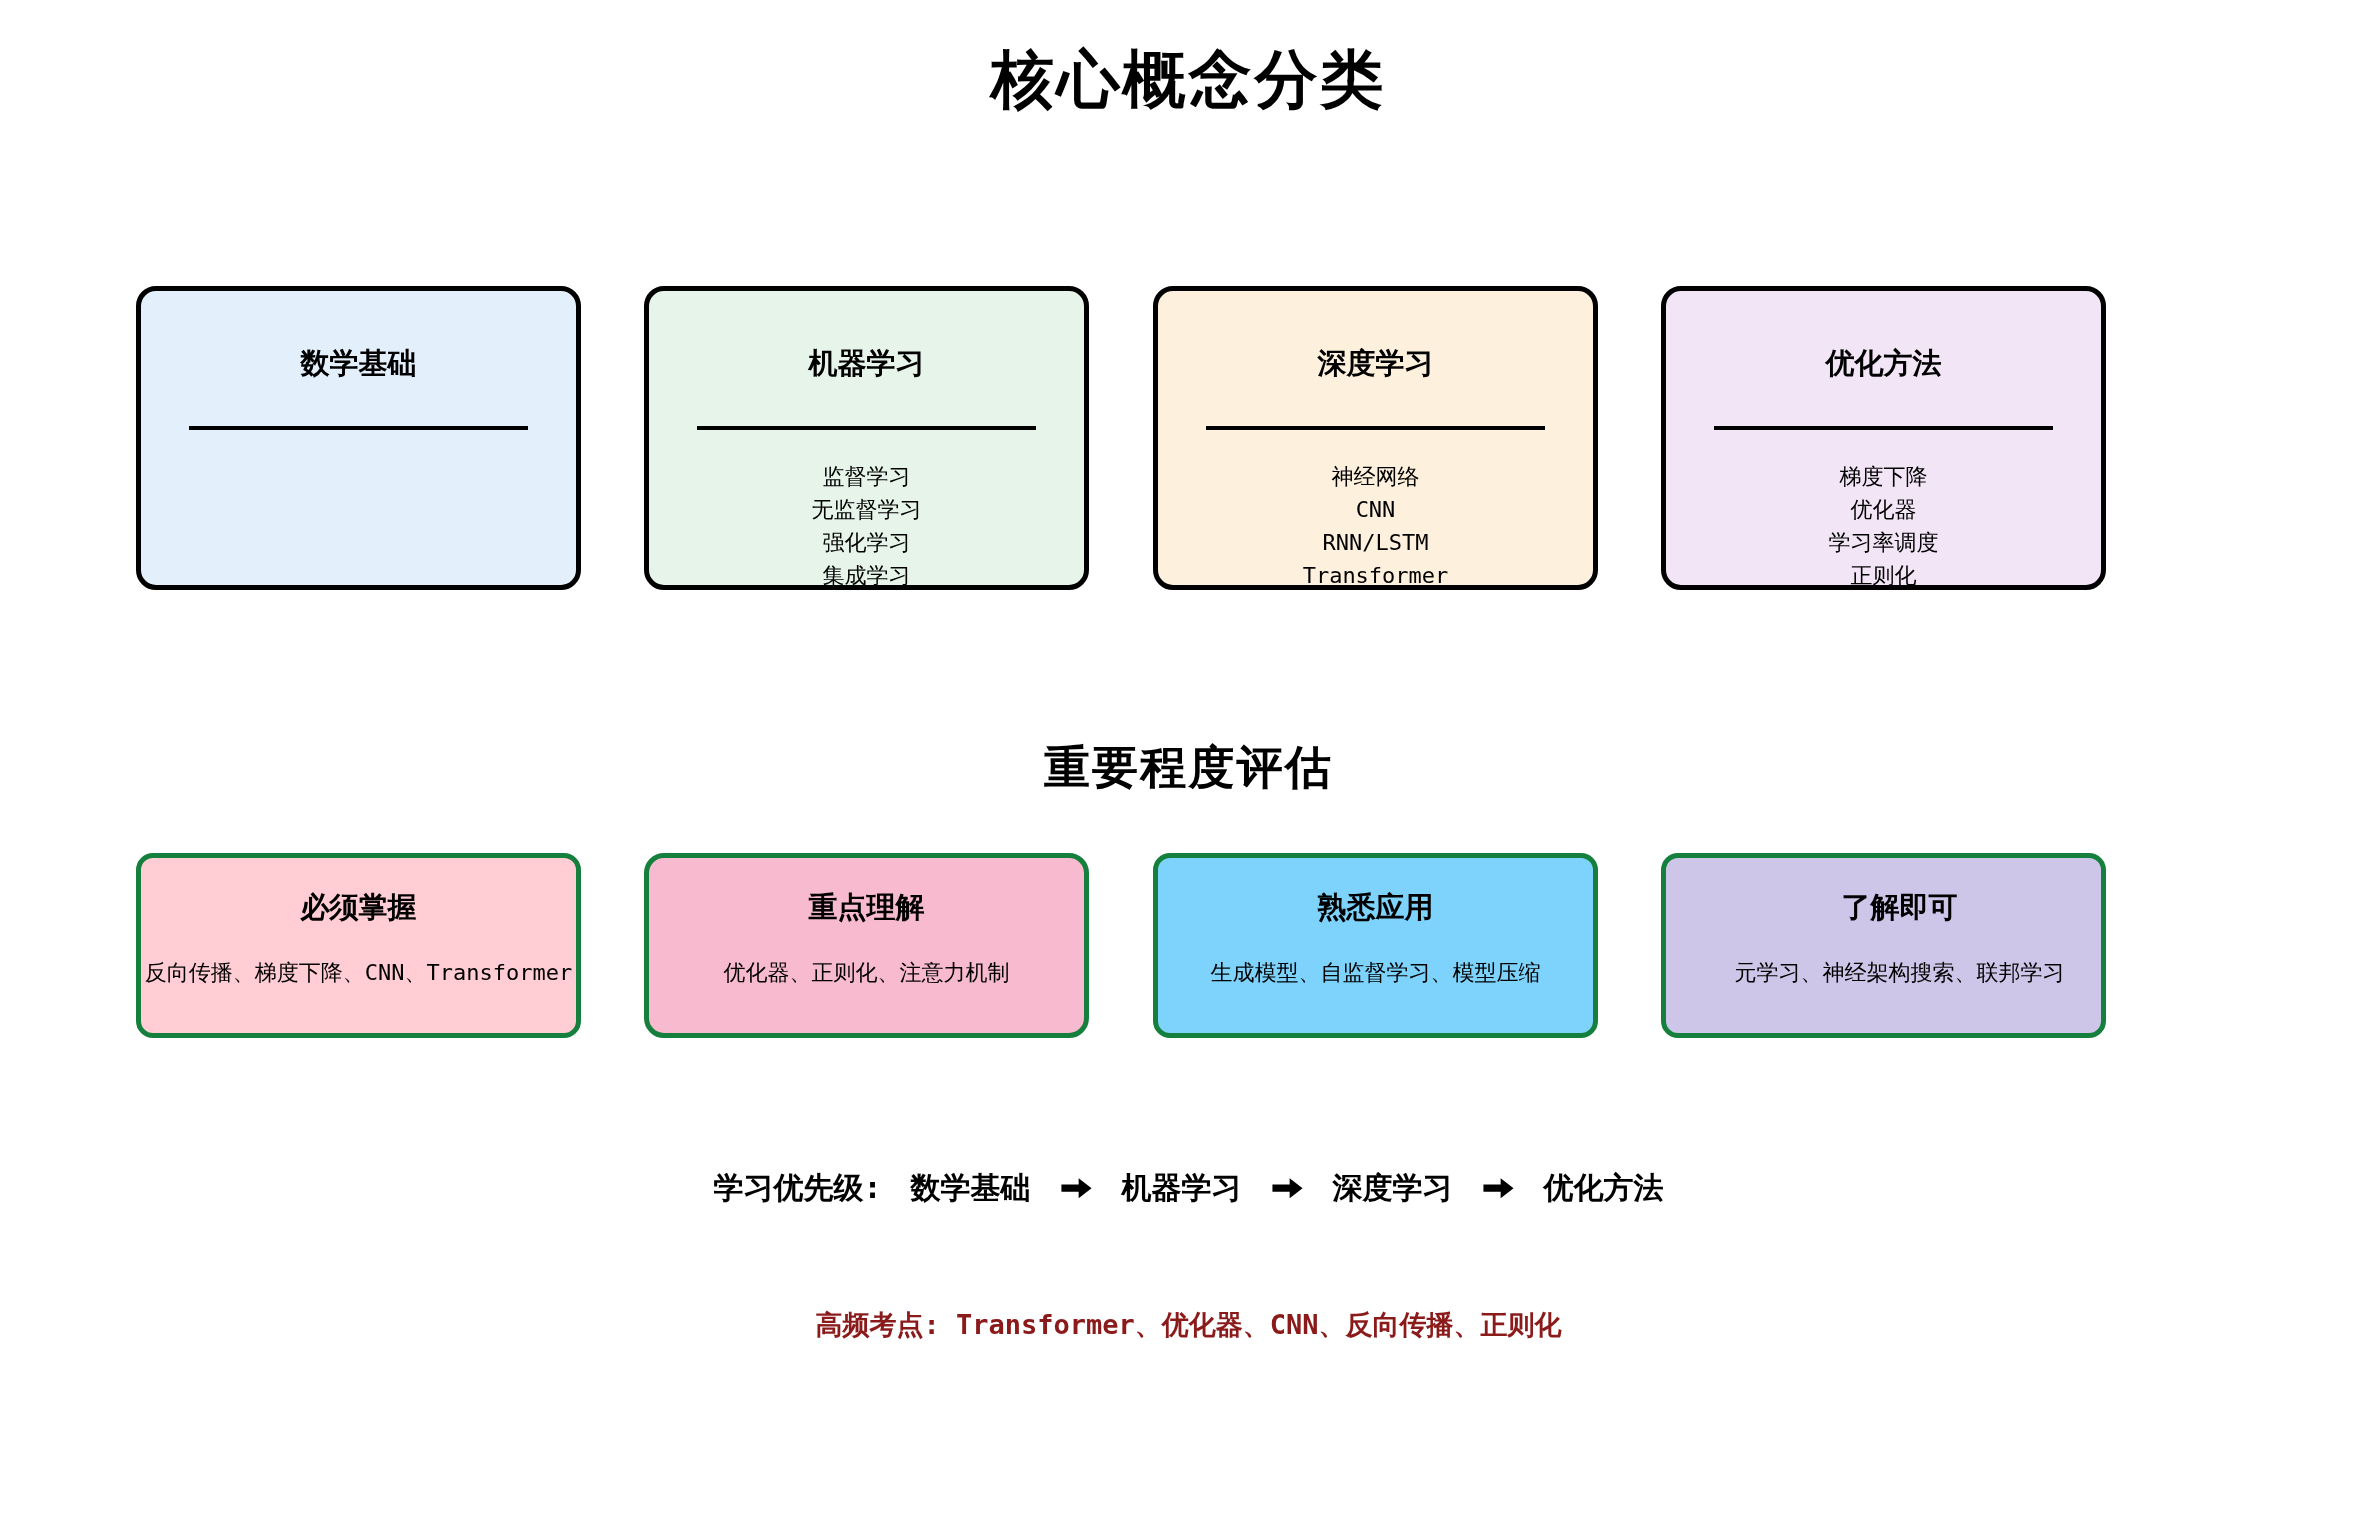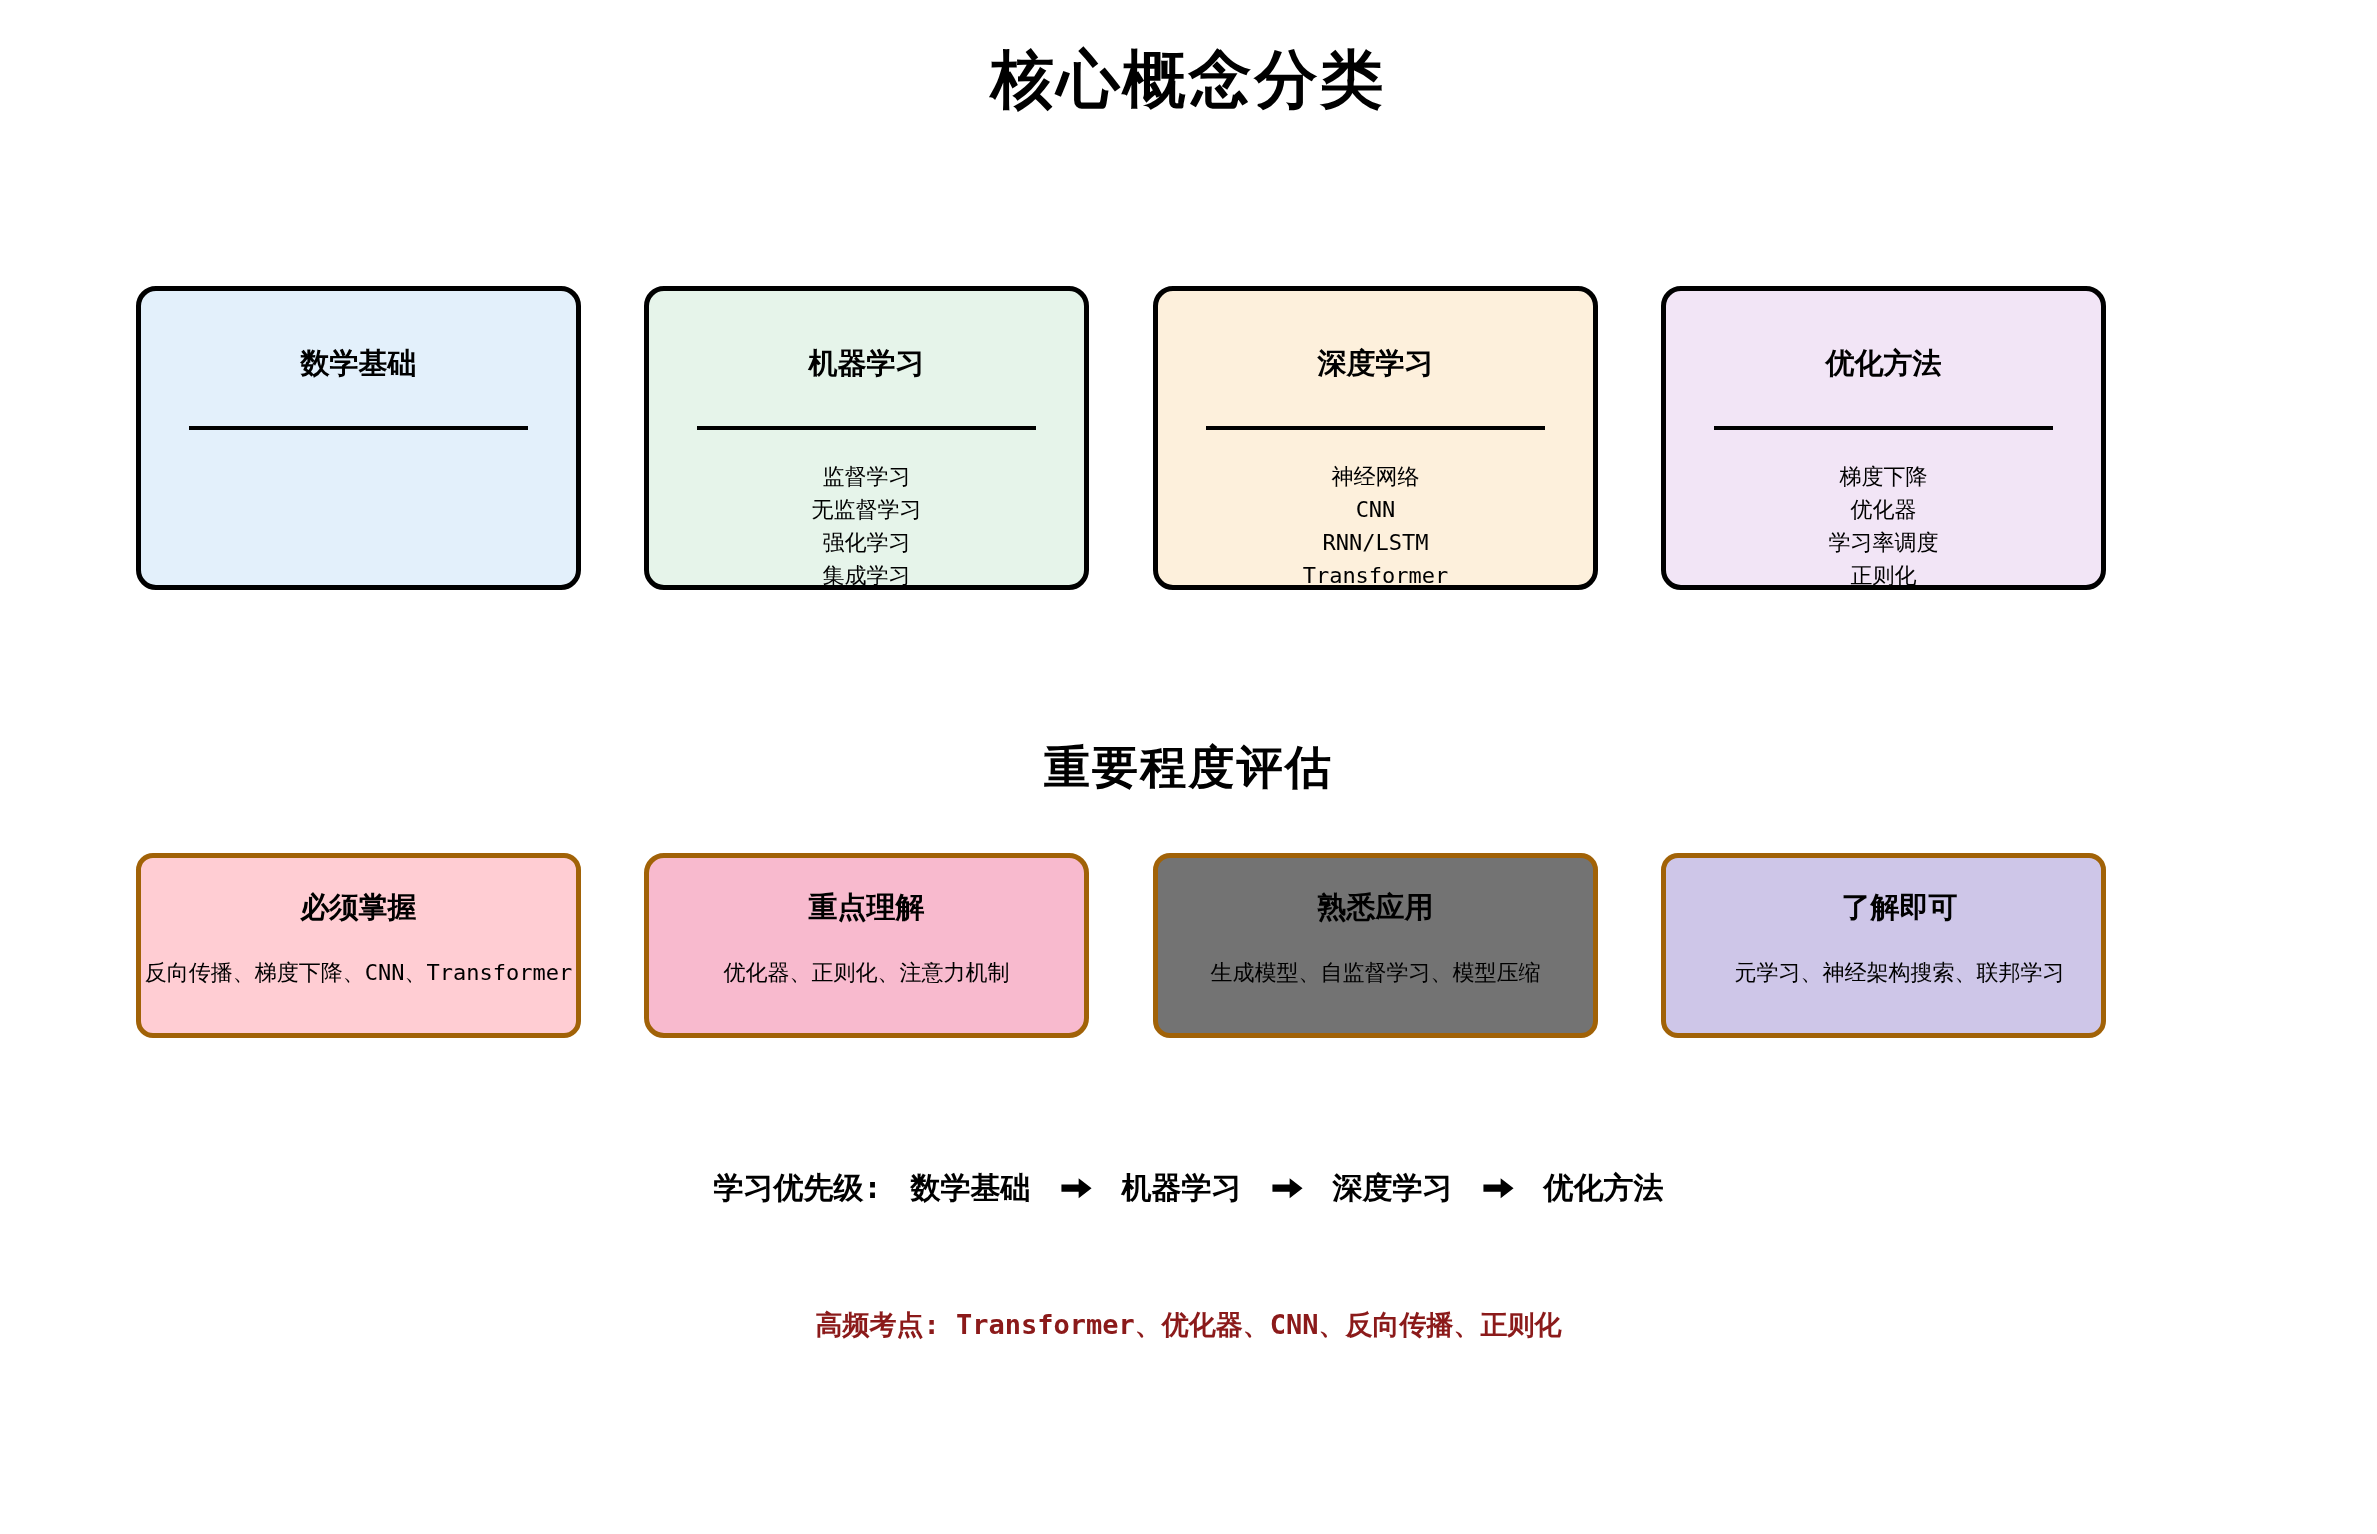--- a/index.html
+++ b/index.html
@@ -44,21 +44,21 @@
   
   .section-title {
     position:absolute; top:737px; left:0; width:100%;
     text-align:center;
     font-size:46px; font-weight:700;
     letter-spacing:2.2px;
   }
   .ibox {
     position:absolute; top:853px;
     width:445px; height:185px;
-    border:5px solid #a16207; border-radius:17px;
+    border:5px solid #15803d; border-radius:17px;
     box-sizing:border-box;
   }
   .ibox-title {
     margin-top:33px; text-align:center;
     font-size:29px; font-weight:700; line-height:33px;
   }
   .ibox-content {
     margin-top:34px; text-align:center;
     font-size:22px; line-height:29px;
     white-space:nowrap;
@@ -126,21 +126,21 @@
 <div class="ibox pos1" style="background-color: rgb(255, 205, 211);">
   <div class="ibox-title">必须掌握</div>
   <div class="ibox-content">反向传播、梯度下降、CNN、Transformer</div>
 </div>
 
 <div class="ibox pos2" style="background-color: rgb(248, 186, 206); border-radius: 20px;">
   <div class="ibox-title">重点理解</div>
   <div class="ibox-content">优化器、正则化、注意力机制</div>
 </div>
 
-<div class="ibox pos3" style="background-color: #737373;">
+<div class="ibox pos3" style="background-color: #7dd3fc;">
   <div class="ibox-title">熟悉应用</div>
   <div class="ibox-content">生成模型、自监督学习、模型压缩</div>
 </div>
 
 <div class="ibox pos4" style="background-color: rgb(206, 198, 232); padding-left: 32px;">
   <div class="ibox-title">了解即可</div>
   <div class="ibox-content">元学习、神经架构搜索、联邦学习</div>
 </div>
 
 <div class="priority-line">

